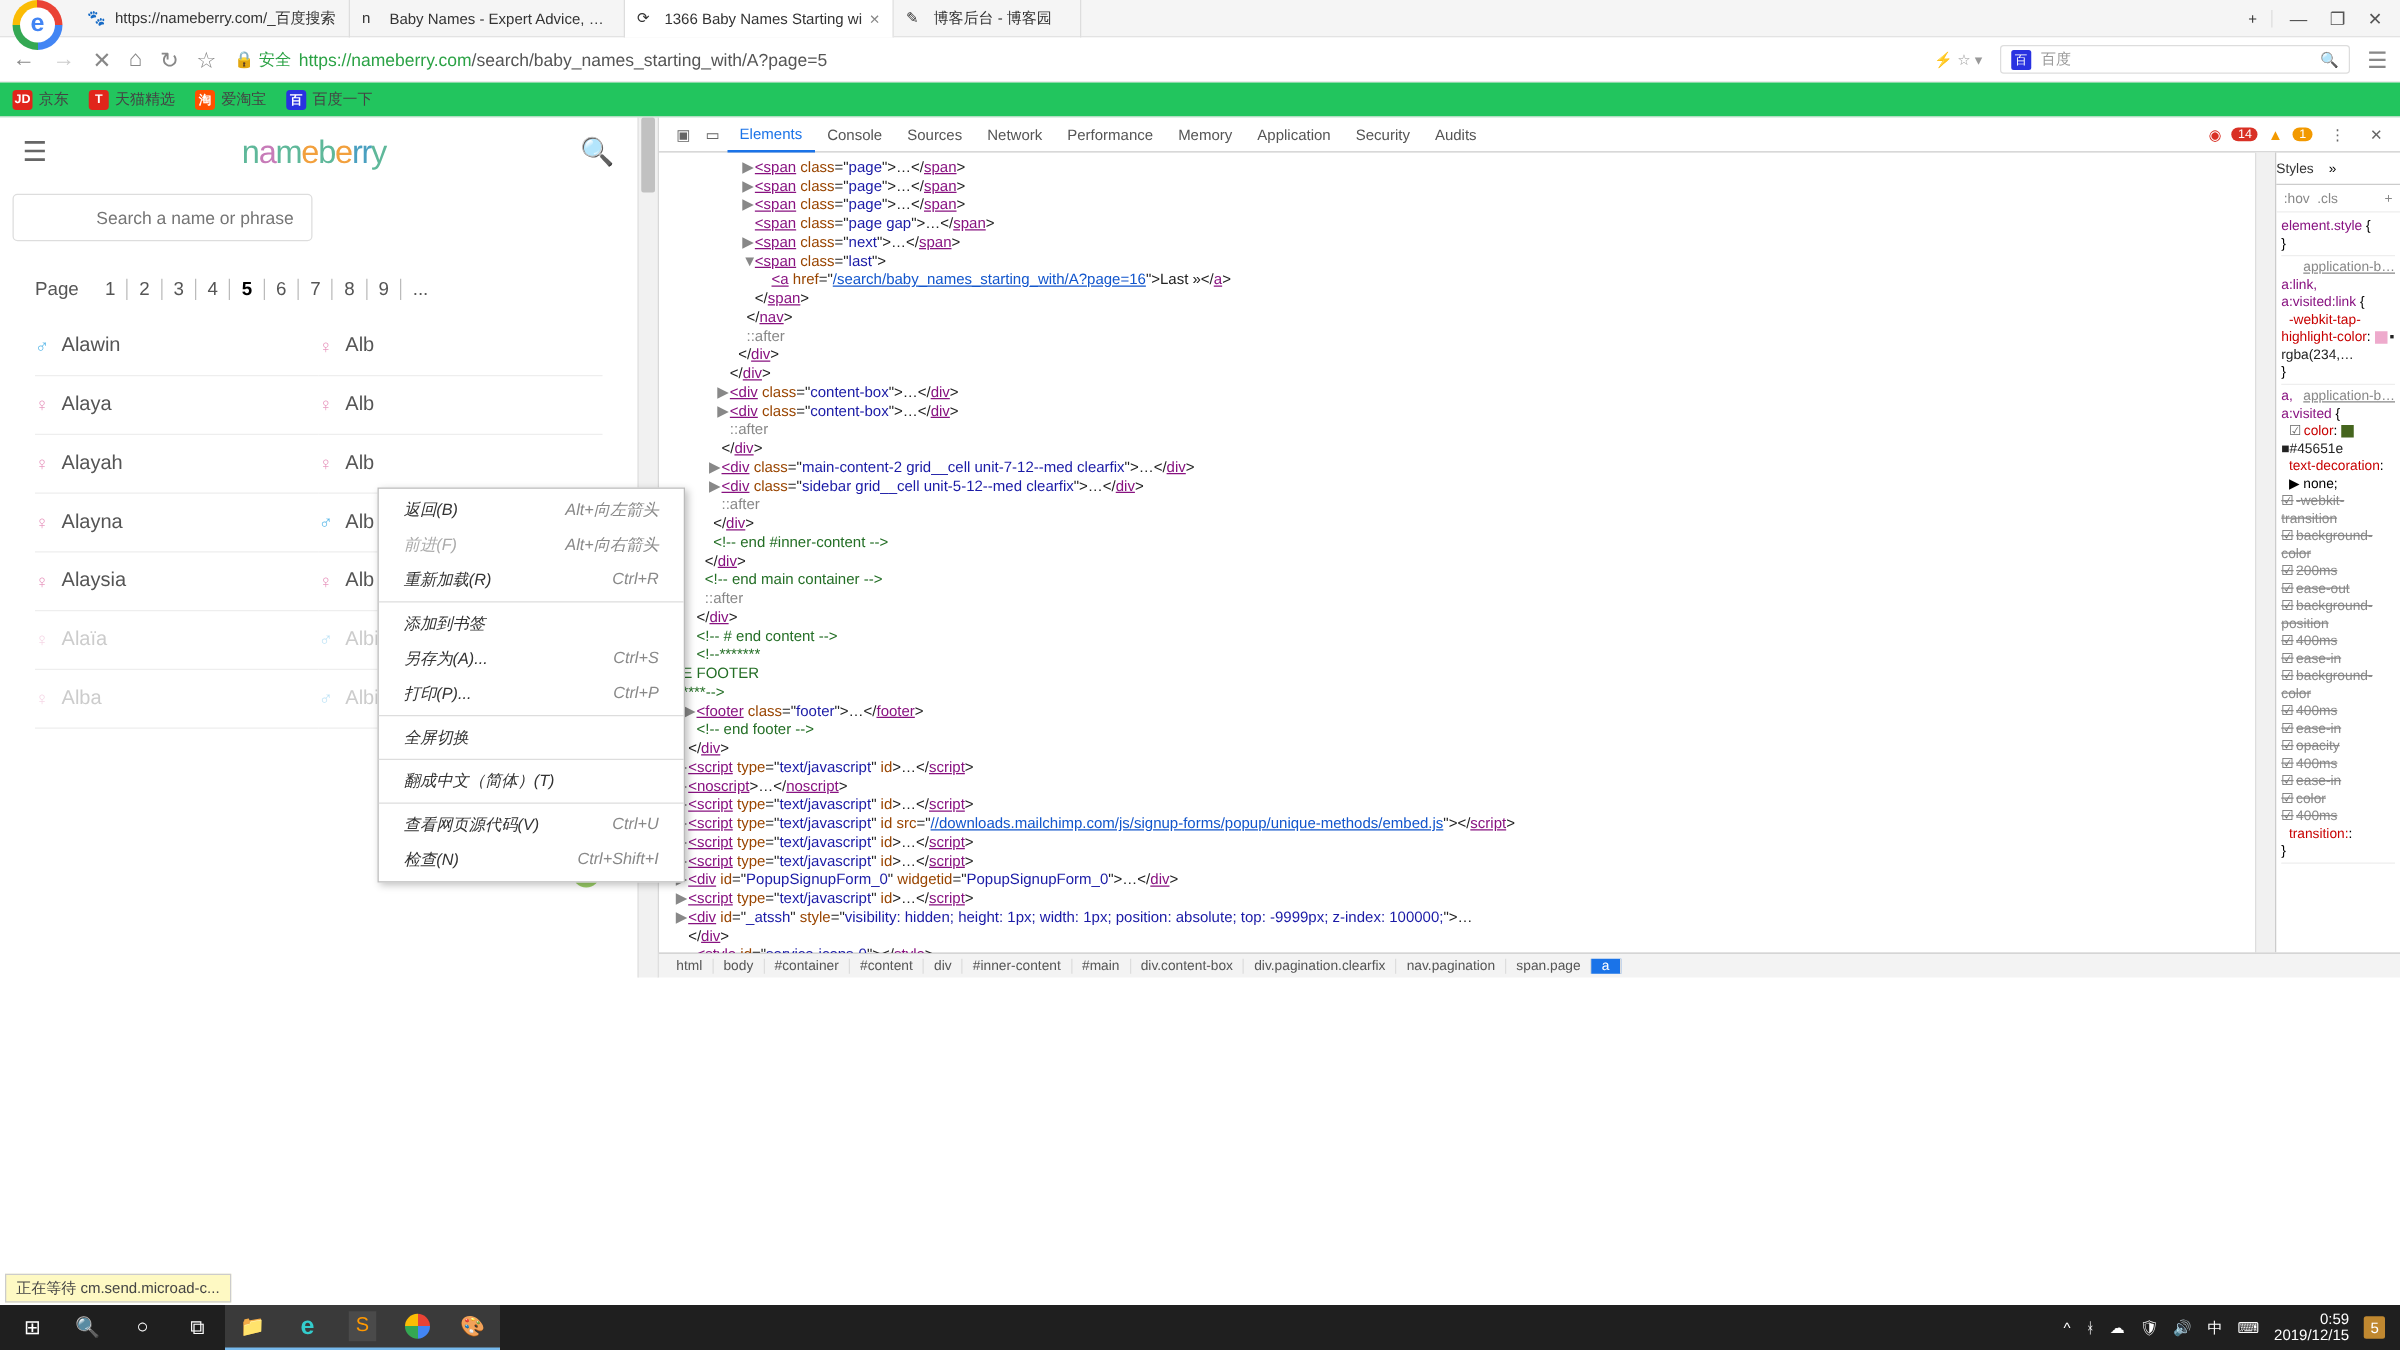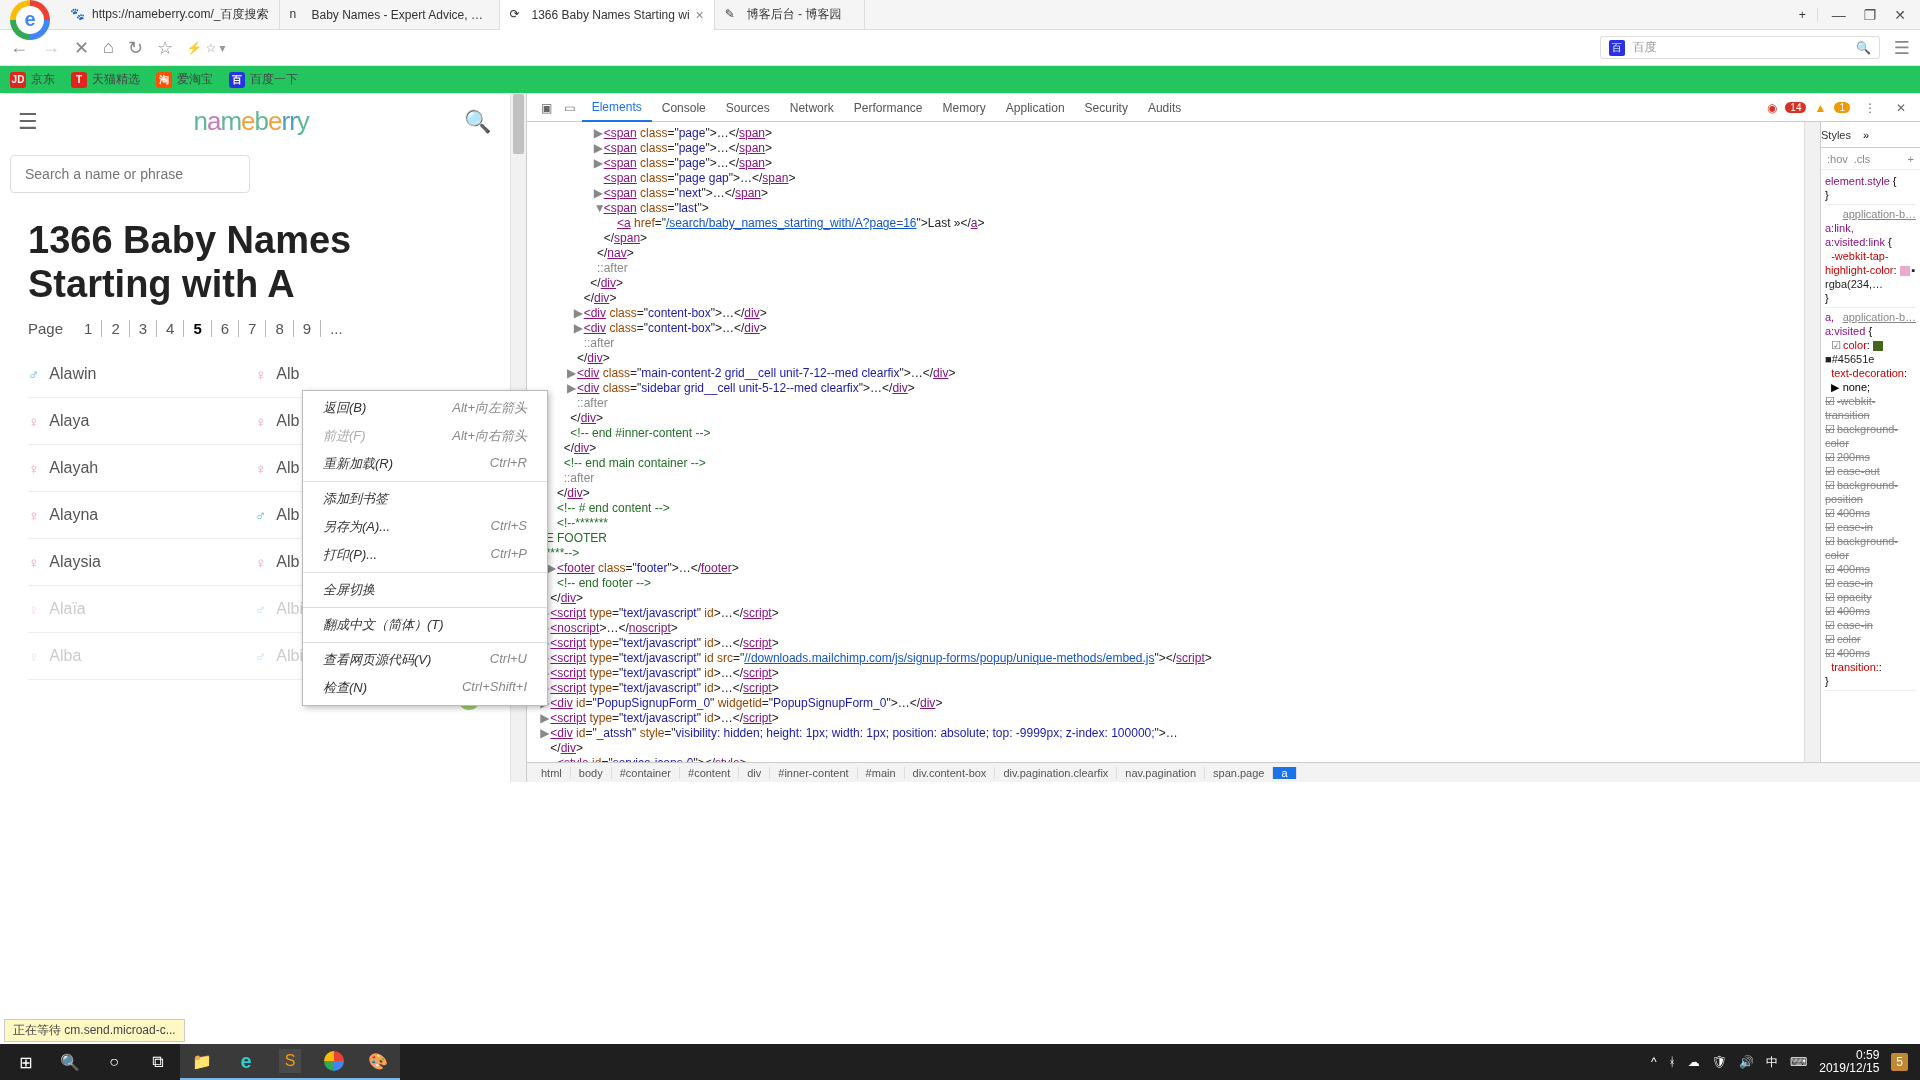--- a/index.html
+++ b/index.html
@@ -34,21 +34,21 @@
 .scrollbar { width:16px; background:#f1f1f1; border-left:1px solid #e0e0e0; position:relative;}
 .scroll-thumb{position:absolute;top:0;left:2px;right:2px;height:60px;background:#c1c1c1;border-radius:2px;}
 
 
 .site-header { display:flex; align-items:center; padding: 12px 18px; }
 .hamburger { font-size:22px; color:#666;}
 .logo { flex:1; text-align:center; font-size:26px; font-weight:400; letter-spacing:-1px;}
 .logo .n1{color:#5fb89a;} .logo .a{color:#c77bb8;} .logo .m{color:#5fb89a;} .logo .e{color:#f2a03d;} .logo .b{color:#5fb89a;} .logo .rr{color:#4aa0c0;} .logo .y{color:#5fb89a;}
 .mag { font-size:22px; color:#444;}
 .search-box { margin: 6px 10px 16px; }
-.search-box input { width: 240px; padding: 10px 14px; border:1px solid #ddd; border-radius:4px; font-size:14px; color:#3b82f6;}
+.search-box input { width: 240px; padding: 10px 14px; border:1px solid #ddd; border-radius:4px; font-size:14px; color:#3b82f6;text-align:right;}
 .page-title { font-size: 38px; font-weight: 800; color:#222; padding: 10px 28px 0; line-height:1.15;}
 .pagination { display:flex; align-items:center; gap:0; padding: 14px 28px; font-size:15px; color:#555;}
 .pagination .lbl{margin-right:12px;}
 .pg { padding:0 9px; border-right:1px solid #bbb; cursor:pointer;}
 .pg:last-child{border-right:none;}
 .pg.current{font-weight:bold; color:#000;}
 .names-grid { padding: 0 28px; }
 .name-row { display:flex; }
 .name-cell { flex:1; display:flex; align-items:center; gap:10px; padding:14px 0; border-bottom:1px solid #eee; font-size:16px; color:#555;}
 .gender-m{color:#5bb8e8;font-size:15px;}
@@ -140,20 +140,24 @@
   </div>
 </div>
 
 <div class="addr-bar">
   <span class="nav-btn">←</span>
   <span class="nav-btn" style="color:#ccc">→</span>
   <span class="nav-btn">✕</span>
   <span class="nav-btn">⌂</span>
   <span class="nav-btn">↻</span>
   <span class="nav-btn">☆</span>
+  <div class="url-box">
+    <span class="secure">🔒 安全</span>
+    <span class="url-text"><span>https://nameberry.com</span><span class="path">/search/baby_names_starting_with/A?page=5</span></span>
+  </div>
   <span style="color:#999">⚡ ☆ ▾</span>
   <div class="search-right">
     <span style="background:#2932e1;color:#fff;padding:1px 3px;border-radius:2px;font-size:10px">百</span>
     <span>百度</span>
     <span style="margin-left:auto">🔍</span>
   </div>
   <span class="nav-btn">☰</span>
 </div>
 
 <div class="bookmarks" id="bookmarks">
@@ -176,21 +180,20 @@
   </div>
 
 <div class="main-area">
   <div class="page-col">
     <div class="site-header">
       <span class="hamburger">☰</span>
       <div class="logo"><span class="n1">n</span><span class="a">a</span><span class="m">m</span><span class="e">e</span><span class="b">b</span><span class="e">e</span><span class="rr">rr</span><span class="y">y</span></div>
       <span class="mag">🔍</span>
     </div>
     <div class="search-box"><input placeholder="Search a name or phrase" style=""></div>
-    <h1 class="page-title">1366 Baby Names Starting with A</h1>
     <div class="pagination" id="pagination">
       <span class="lbl">Page</span>
     <span class="pg">1</span>
         <span class="pg">2</span>
         <span class="pg">3</span>
         <span class="pg">4</span>
         <span class="pg current">5</span>
         <span class="pg">6</span>
         <span class="pg">7</span>
         <span class="pg">8</span>

